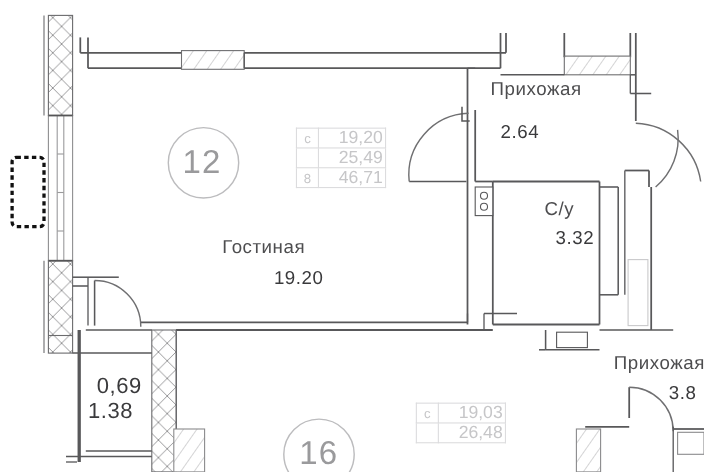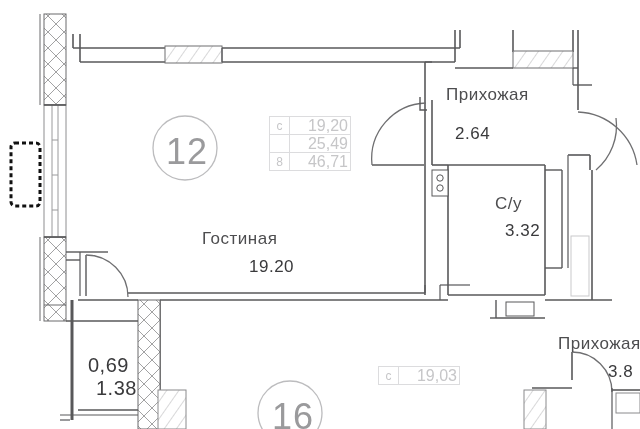--- a/index.html
+++ b/index.html
@@ -20,39 +20,38 @@
   #plan svg {
     position: absolute;
     left: 0;
     top: 0;
   }
   .lbl {
     position: absolute;
     color: #58585a;
     white-space: nowrap;
     letter-spacing: 0.5px;
-    margin-top: 14px;
   }
   .room-name {
     font-size: 17px;
     color: #4d4d4f;
   }
   .room-area {
     font-size: 17px;
     color: #3a3a3c;
     font-weight: 500;
   }
   .balcony-num {
     font-size: 20px;
     color: #3a3a3c;
   }
   .circle-num {
     position: absolute;
     color: #9a9a9c;
-    font-size: 36px;
+    font-size: 30px;
     letter-spacing: 1px;
   }
   .tbl {
     position: absolute;
     border-collapse: collapse;
     color: #c6c6c8;
     font-size: 16px;
   }
   .tbl td {
     border: 1px solid #dcdcde;
@@ -258,31 +257,35 @@
     </tr>
   </tbody>
     </table>
 
   <table class="tbl" style="left:378px; top:366px;">
     <tbody>
         <tr>
       <td class="k">с</td>
       <td class="v">19,03</td>
     </tr>
+    <tr>
+      <td class="k"></td>
+      <td class="v">26,48</td>
+    </tr>
   </tbody>
     </table>
 
   <div class="lbl room-name" style="left:202px; top:215px;">Гостиная</div>
   <div class="lbl room-area" style="left:249px; top:243px;">19.20</div>
 
   <div class="lbl room-name" style="left:446px; top:71px;">Прихожая</div>
   <div class="lbl room-area" style="left:455px; top:110px;">2.64</div>
 
   <div class="lbl room-name" style="left:495px; top:180px;">С/у</div>
   <div class="lbl room-area" style="left:505px; top:207px;">3.32</div>
 
   <div class="lbl room-name" style="left:558px; top:320px;">Прихожая</div>
   <div class="lbl room-area" style="left:608px; top:348px;">3.8</div>
 
   <div class="lbl balcony-num" style="left:88px; top:340px;">0,69</div>
-  <div class="lbl balcony-num" style="left:96px; top:363px;">1.38</div>
+  <div class="lbl balcony-num" style="left:80px; top:363px;">1.38</div>
 
 </div>
 
 </body></html>

